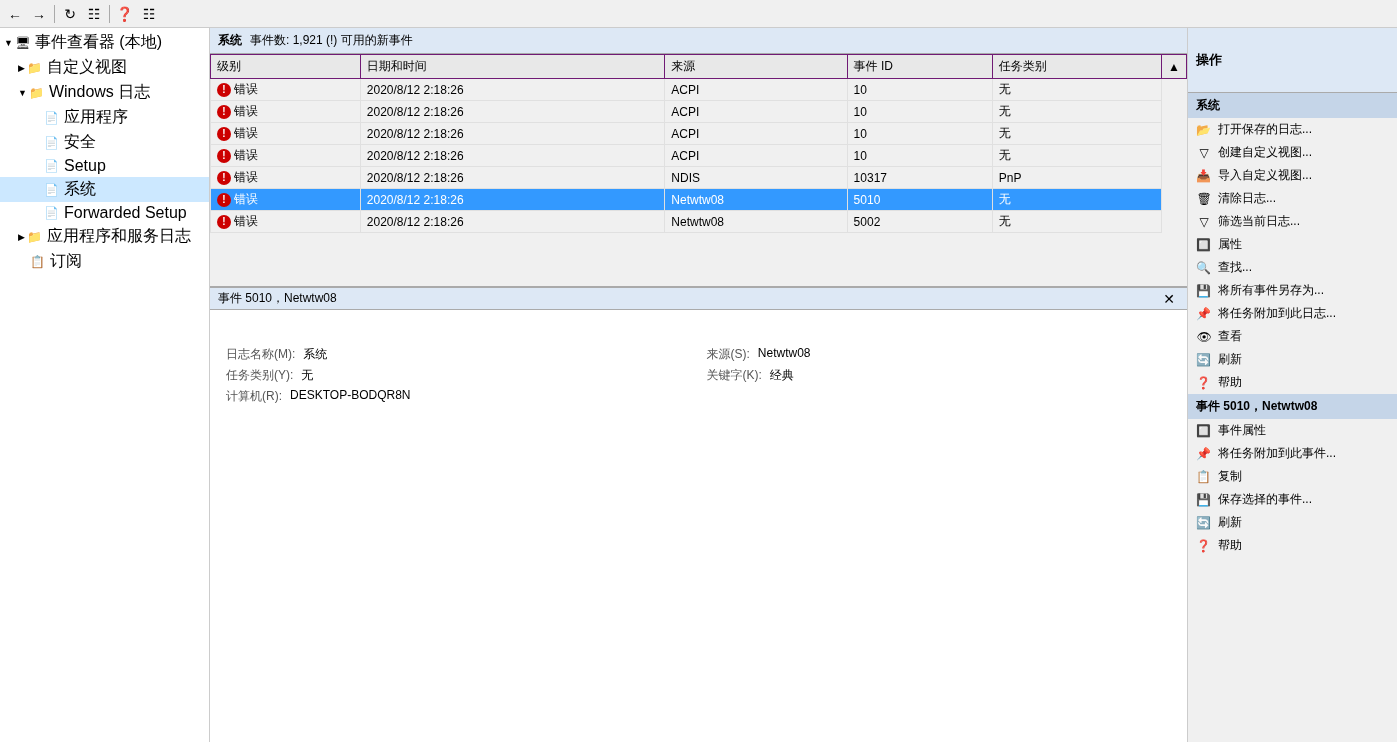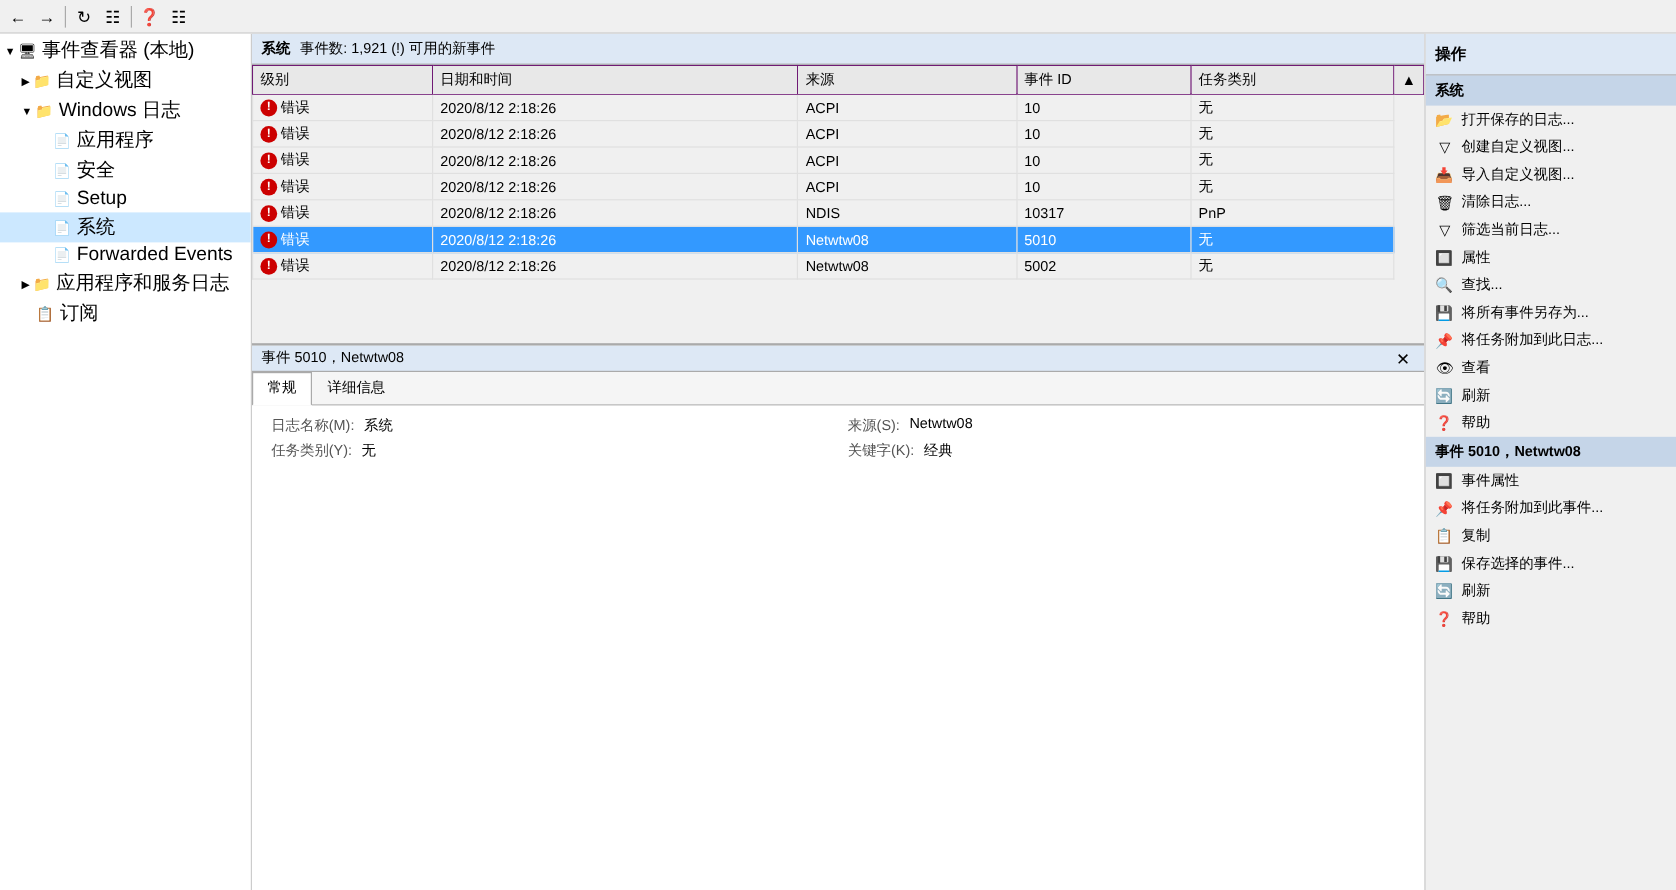--- a/index.html
+++ b/index.html
@@ -43,28 +43,28 @@
     
     .event-detail-panel { flex: 1; display: flex; flex-direction: column; overflow: hidden; }
     .detail-header { background: #dde8f5; padding: 2px 8px; border-bottom: 1px solid #aaa; display: flex; align-items: center; justify-content: space-between; }
     .detail-title { font-size: 12px; }
     .close-btn { cursor: pointer; font-size: 14px; padding: 0 4px; }
     .detail-tabs { display: flex; border-bottom: 1px solid #aaa; background: #f5f5f5; }
     .detail-tab { padding: 4px 12px; cursor: pointer; border: 1px solid transparent; font-size: 12px; }
     .detail-tab.active { background: #fff; border-color: #aaa #aaa #fff #aaa; margin-bottom: -1px; }
     .detail-content { flex: 1; overflow-y: auto; background: #fff; }
     .detail-text-area { padding: 12px 16px; font-size: 12px; line-height: 1.6; min-height: 200px; }
-    .detail-fields { padding: 8px 16px; display: grid; grid-template-columns: 1fr 1fr; gap: 4px 16px; font-size: 12px; }
+    .detail-fields { padding: 8px 16px; display: grid; grid-template-columns: 1fr 1fr; gap: 4px 16px; font-size: 12px; margin-top: 28px; }
     .detail-field { display: flex; gap: 8px; }
     .field-label { color: #555; white-space: nowrap; }
     .field-value { color: #000; }
 
     
     .actions-panel { width: 210px; background: #f0f0f0; border-left: 1px solid #ccc; overflow-y: auto; }
-    .actions-title { background: #dde8f5; padding: 8px 8px; font-size: 13px; font-weight: bold; border-bottom: 1px solid #aaa; }
+    .actions-title { background: #dde8f5; padding: 23px 8px; font-size: 13px; font-weight: bold; border-bottom: 1px solid #aaa; }
     .actions-section-title { background: #c5d5e8; padding: 4px 8px; font-size: 12px; font-weight: bold; margin-top: 0; }
     .action-item { display: flex; align-items: center; padding: 3px 8px; cursor: pointer; gap: 6px; font-size: 12px; }
     .action-icon { width: 16px; height: 16px; display: inline-flex; align-items: center; justify-content: center; flex-shrink: 0; }
 
     
     ::-webkit-scrollbar { width: 12px; height: 12px; }
     ::-webkit-scrollbar-track { background: #f0f0f0; }
     ::-webkit-scrollbar-thumb { background: #c0c0c0; border: 1px solid #aaa; }
   </style>
 </head>
@@ -115,21 +115,21 @@
         <span class="sidebar-label">Setup</span>
       </div>
       <div class="sidebar-item selected" style="padding-left: 32px;">
         <span style="width: 12px; display: inline-block;"></span>
         <span class="sidebar-icon">📄</span>
         <span class="sidebar-label">系统</span>
       </div>
       <div class="sidebar-item" style="padding-left: 32px;">
         <span style="width: 12px; display: inline-block;"></span>
         <span class="sidebar-icon">📄</span>
-        <span class="sidebar-label">Forwarded Events</span>
+        <span class="sidebar-label">Forwarded Setup</span>
       </div>
       <div class="sidebar-item" style="padding-left: 18px;">
         <span class="expand-arrow">▶</span>
         <span class="sidebar-icon">📁</span>
         <span class="sidebar-label">应用程序和服务日志</span>
       </div>
       <div class="sidebar-item" style="padding-left: 18px;">
         <span style="width: 12px; display: inline-block;"></span>
         <span class="sidebar-icon">📋</span>
         <span class="sidebar-label">订阅</span>
@@ -243,42 +243,42 @@
             </tbody>
         </table>
       </div>
     </div>
 
     <div class="event-detail-panel">
       <div class="detail-header">
         <span class="detail-title">事件 5010，Netwtw08</span>
         <span class="close-btn">✕</span>
       </div>
-      <div class="detail-tabs">
-        <div class="detail-tab active">常规</div>
-        <div class="detail-tab">详细信息</div>
-      </div>
       <div class="detail-content">
         <div class="detail-fields" id="detail-fields-container">
         <div class="detail-field">
               <span class="field-label">日志名称(M):</span>
               <span class="field-value">系统</span>
             </div>
             <div class="detail-field">
               <span class="field-label">来源(S):</span>
               <span class="field-value">Netwtw08</span>
             </div>
             <div class="detail-field">
               <span class="field-label">任务类别(Y):</span>
               <span class="field-value">无</span>
             </div>
             <div class="detail-field">
               <span class="field-label">关键字(K):</span>
               <span class="field-value">经典</span>
             </div>
+            <div class="detail-field">
+              <span class="field-label">计算机(R):</span>
+              <span class="field-value">DESKTOP-BODQR8N</span>
+            </div>
           </div>
       </div>
     </div>
 
   </div>
 
   <div class="actions-panel">
     <div class="actions-title">操作</div>
     <div id="actions-container">
         <div class="actions-section-title">系统</div>

